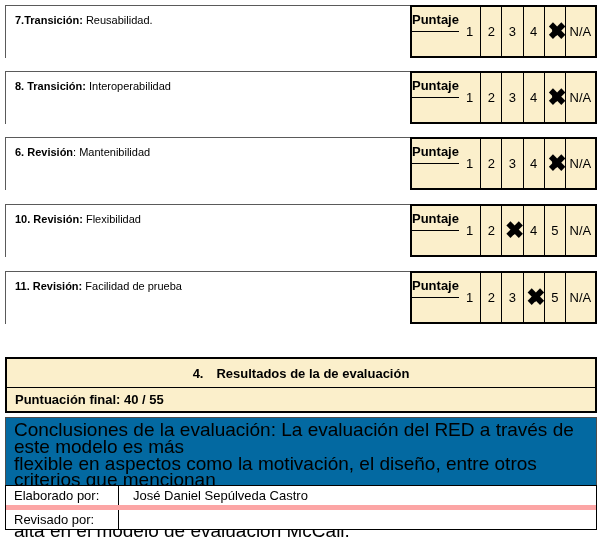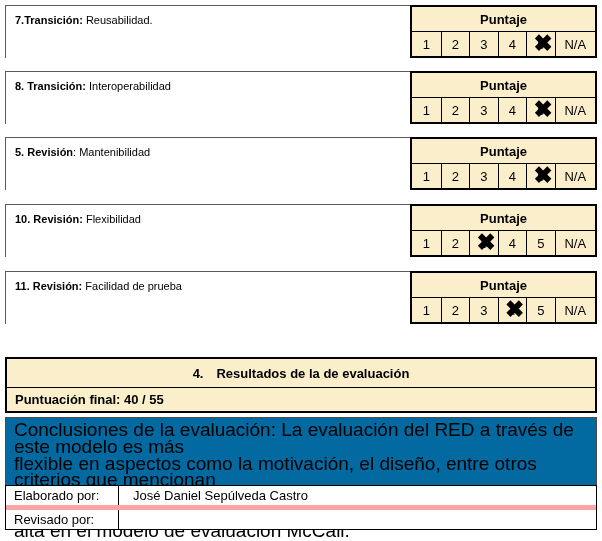--- a/index.html
+++ b/index.html
@@ -10,21 +10,21 @@
   
   .block{position:absolute;left:5px;width:592px;height:53px;}
   .desc{
     position:absolute;left:0;top:0;width:405px;height:53px;box-sizing:border-box;
     border-top:1.5px solid #5a5a5a;border-left:1.5px solid #5a5a5a;
     padding:8px 0 0 9px;font-size:11px;white-space:pre-wrap;
   }
   .desc .b{font-weight:bold;}
   .ptable{
     position:absolute;right:0;top:0;width:187px;height:53px;box-sizing:border-box;
-    border:2px solid #000;background:#FBEFCB;display:flex;flex-direction:column;
+    border:2px solid #000;background:#FBEFCB;display:flex;flex-direction:row;
   }
   .phead{
     height:24px;display:flex;align-items:center;justify-content:center;
     font-weight:bold;font-size:13px;border-bottom:1.5px solid #000;
   }
   .prow{flex:1;display:grid;grid-template-columns:repeat(5,1fr) 1.42fr;}
   .cell{
     position:relative;display:flex;align-items:center;justify-content:center;
     font-size:13px;border-left:1.5px solid #000;
   }
@@ -120,21 +120,21 @@
             <span class="xmark">✖</span>
           </div>
         <div class="cell">
             <span>N/A</span>
           </div>
       </div>
     </div>
   </div>
 
   <div class="block" style="top:137px">
-    <div class="desc"><span class="b">5. Revisión</span><span>: Mantenibilidad</span></div>
+    <div class="desc"><span class="b">6. Revisión</span><span>: Mantenibilidad</span></div>
     <div class="ptable">
       <div class="phead">Puntaje</div>
       <div class="prow">
         <div class="cell">
             <span>1</span>
           </div>
         <div class="cell">
             <span>2</span>
           </div>
         <div class="cell">

